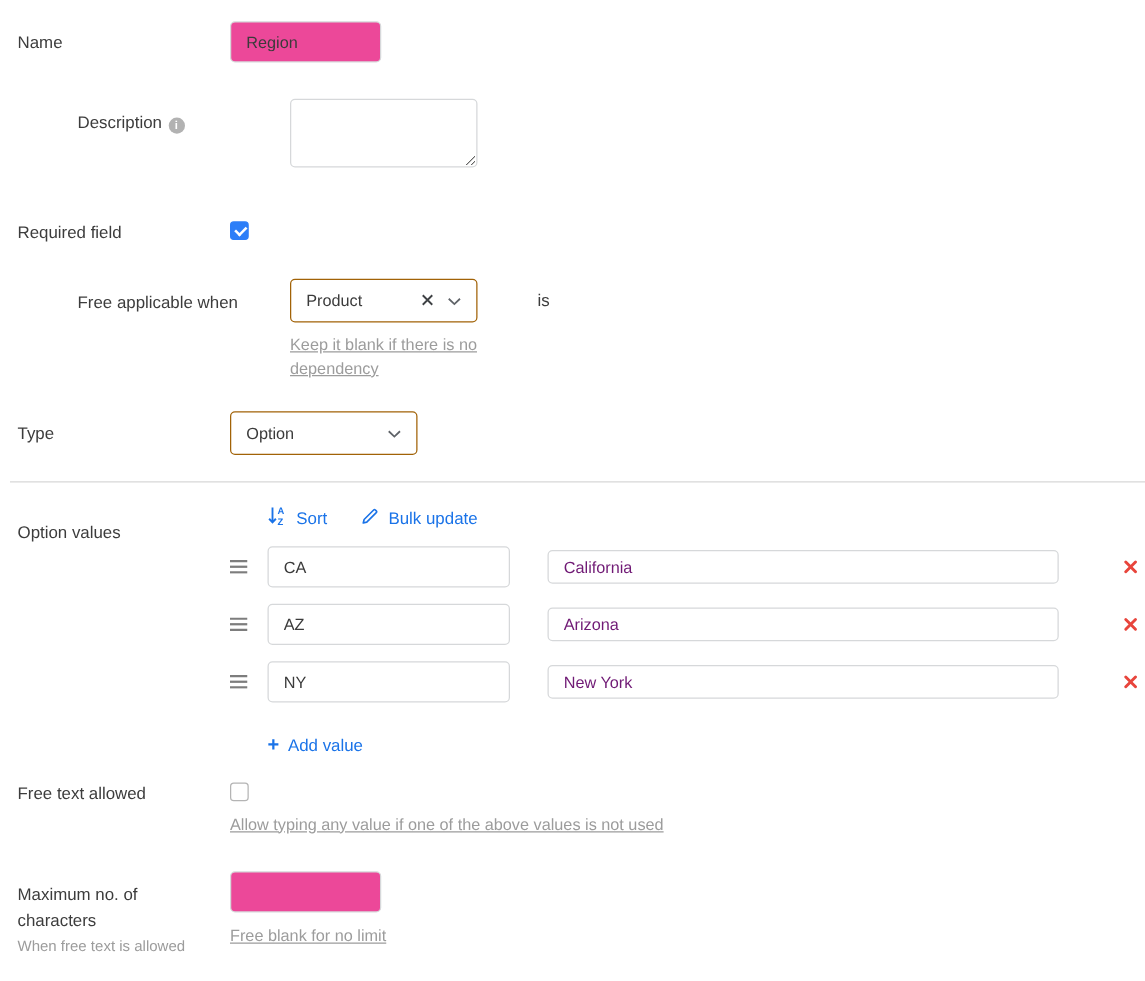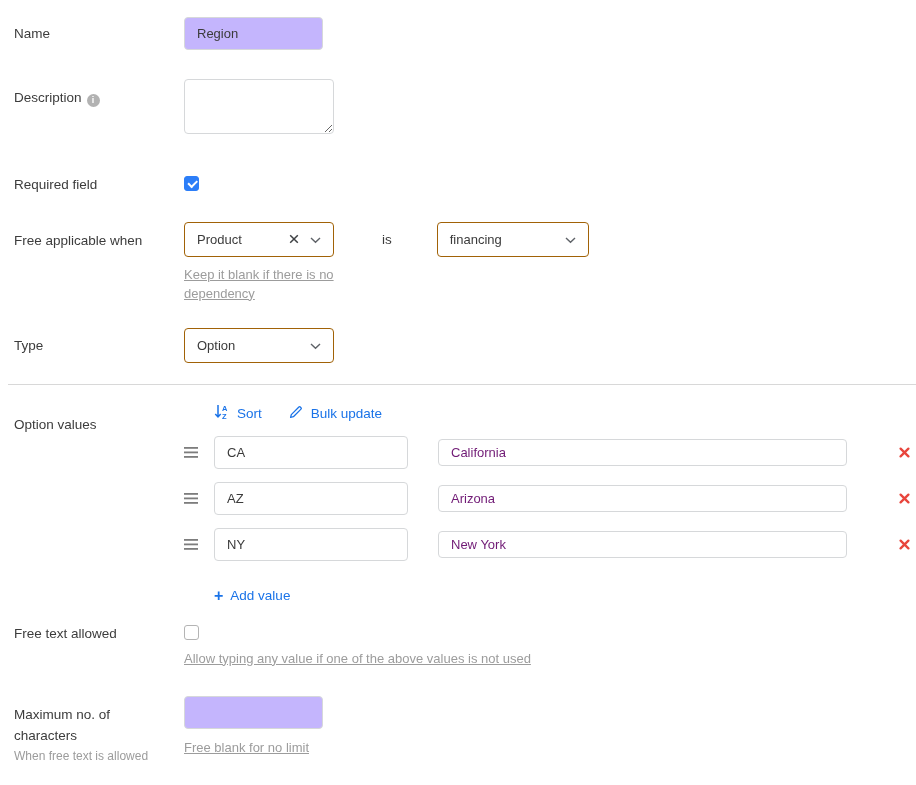--- a/index.html
+++ b/index.html
@@ -9,22 +9,22 @@
 
   .frow { display: flex; align-items: flex-start; }
   .flabel { width: 170px; flex: 0 0 170px; font-size: 13.5px; color: #3c3c3c; line-height: 17px; }
   .pt8  { padding-top: 8px; }
   .pt9  { padding-top: 9px; }
   .pt10 { padding-top: 10px; }
   .pt13 { padding-top: 13px; }
   .fcontrol { flex: 1 1 auto; }
 
   .text-input {
-    width: 139px; height: 33px; border: 1px solid #d6d8da; border-radius: 4px;
-    padding: 0 12px; font-size: 13px; color: #3b3b3b; background: #c4b5fd; outline: none;
+    width: 121px; height: 33px; border: 1px solid #d6d8da; border-radius: 4px;
+    padding: 0 12px; font-size: 13px; color: #3b3b3b; background: #ec4899; outline: none;
     font-family: "Liberation Sans", sans-serif;
   }
   .desc-textarea {
     width: 150px; height: 55px; border: 1px solid #d6d8da; border-radius: 4px;
     padding: 6px 10px; font-size: 13px; color: #3b3b3b; resize: both; outline: none;
     font-family: "Liberation Sans", sans-serif;
   }
 
   .info-icon {
     display: inline-block; width: 13px; height: 13px; border-radius: 50%;
@@ -81,21 +81,21 @@
     padding: 0 12px; font-size: 13px; color: #701a75; outline: none; margin-left: 30px;
     font-family: "Liberation Sans", sans-serif;
   }
   .delete-btn { margin-left: 50px; background: none; border: none; cursor: pointer; display: inline-flex; padding: 2px; }
 
   .add-value { margin-top: 14px; margin-left: 30px; }
   .plus-glyph { font-size: 16px; font-weight: 700; line-height: 14px; }
 
   .sublabel { font-size: 12px; color: #9c9c9c; margin-top: 3px; line-height: 15px; }
 
-  .mt29 { margin-top: 29px; }
+  .mt29 { margin-top: 29px; margin-left: 48px; }
   .mt38 { margin-top: 38px; }
   .mt25 { margin-top: 25px; }
   .mt18 { margin-top: 18px; }
   .mt47 { margin-top: 20px; }
   .mt28 { margin-top: 28px; }
   .helper-free { margin-top: 10px; }
   .helper-max { margin-top: 10px; }
 </style>
 </head>
 <body>
@@ -138,28 +138,20 @@
                 </svg>
             </span>
             <span>
               <svg width="11" height="7" viewBox="0 0 11 7">
                   <path d="M1 1 L5.5 5.3 L10 1" stroke="#5f6368" stroke-width="1.4" fill="none"></path>
                 </svg>
             </span>
           </span>
         </div>
         <span class="dep-is">is</span>
-        <div class="select-box w152">
-          <span>financing</span>
-          <span>
-            <svg width="11" height="7" viewBox="0 0 11 7">
-                <path d="M1 1 L5.5 5.3 L10 1" stroke="#5f6368" stroke-width="1.4" fill="none"></path>
-              </svg>
-          </span>
-        </div>
       </div>
       <div class="helper helper-dep">Keep it blank if there is no dependency</div>
     </div>
   </div>
 
   <div class="frow mt25">
     <div class="flabel pt9">Type</div>
     <div class="fcontrol">
       <div class="select-box w150">
         <span>Option</span>

